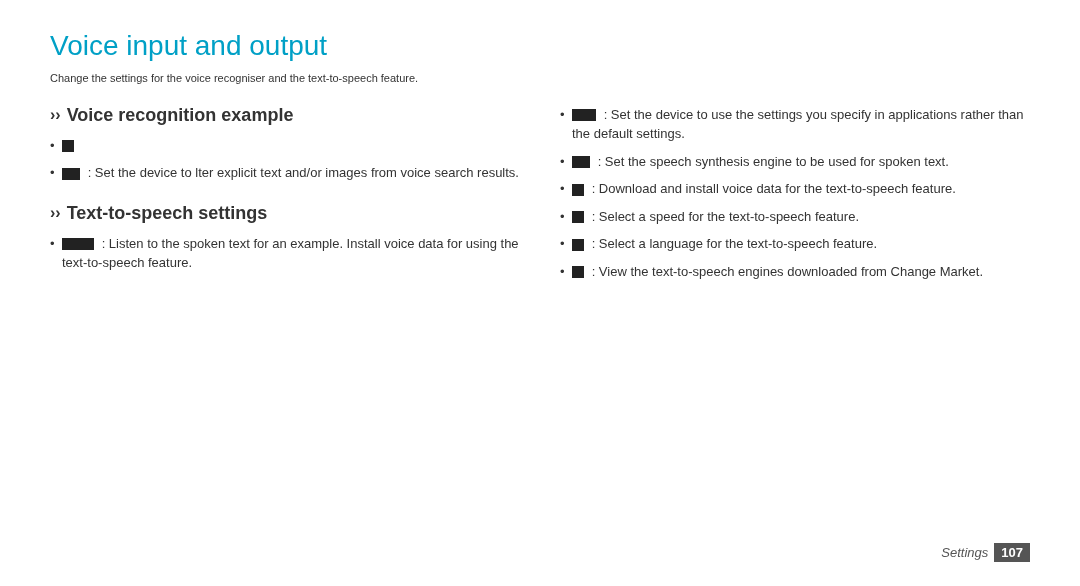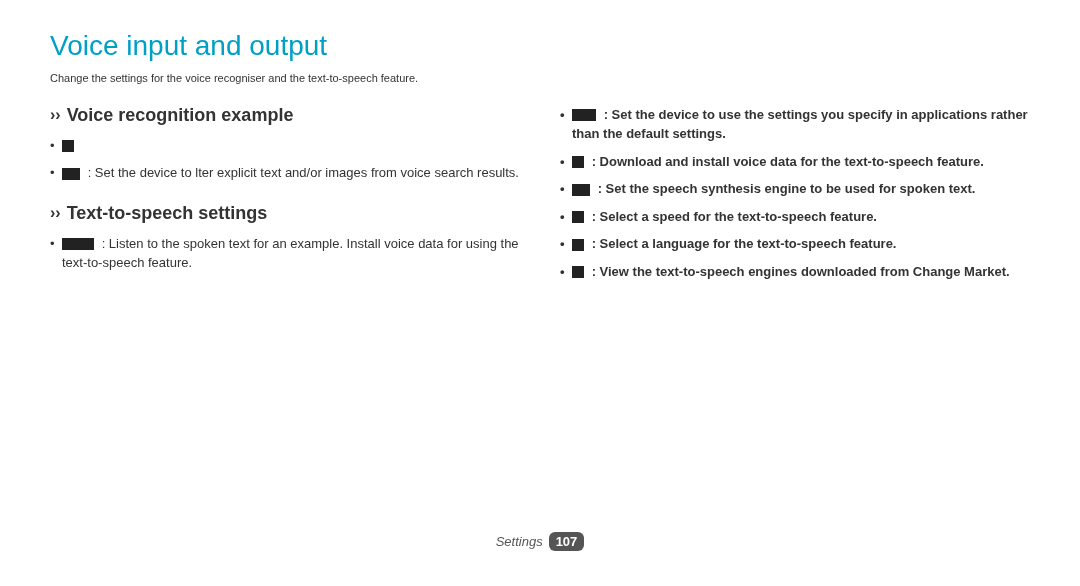--- a/index.html
+++ b/index.html
@@ -15,21 +15,21 @@
       font-family: Arial, sans-serif;
       overflow: hidden;
     }
 
     .page {
       width: 1080px;
       height: 586px;
       background: #ffffff;
       display: flex;
       flex-direction: column;
-      padding: 30px 50px 35px 50px;
+      padding: 30px 50px 24px 50px;
       position: relative;
     }
 
     .main-title {
       color: #00a0c6;
       font-size: 28px;
       font-weight: normal;
       margin-bottom: 8px;
     }
 
@@ -45,21 +45,20 @@
       gap: 40px;
       flex: 1;
     }
 
     .column-left {
       flex: 1;
     }
 
     .column-right {
       flex: 1;
-      font-weight: bold;
     }
 
     .section-heading {
       font-size: 18px;
       font-weight: bold;
       color: #333;
       margin-bottom: 10px;
       display: flex;
       align-items: center;
       gap: 6px;
@@ -131,39 +130,39 @@
       display: inline-block;
       width: 40px;
       height: 12px;
       background: #222;
       vertical-align: middle;
       margin-right: 4px;
     }
 
     .footer {
       display: flex;
-      justify-content: center;
+      justify-content: flex-end;
       align-items: center;
       padding-top: 10px;
     }
 
     .footer-text {
       font-style: italic;
       font-size: 13px;
       color: #555;
       margin-right: 6px;
     }
 
     .footer-page {
       background: #555;
       color: #fff;
       font-size: 13px;
       font-weight: bold;
       padding: 2px 7px;
-      border-radius: 6px;
+      border-radius: 0;
     }
   </style>
 </head>
 <body>
 
 <div class="page">
 
   <h1 class="main-title">Voice input and output</h1>
   <p class="subtitle">Change the settings for the voice recogniser and the text-to-speech feature.</p>
 
@@ -201,26 +200,26 @@
     </div>
 
     <div class="column-right">
 
       <ul class="bullet-list">
         <li>
           <span class="inline-block-wide"></span>
           <span>: Set the device to use the settings you specify in applications rather than the default settings.</span>
         </li>
         <li>
-          <span class="inline-block-narrow"></span>
-          <span>: Download and install voice data for the text-to-speech feature.</span>
-        </li>
-        <li>
           <span class="inline-block-med"></span>
           <span>: Set the speech synthesis engine to be used for spoken text.</span>
+        </li>
+        <li>
+          <span class="inline-block-narrow"></span>
+          <span>: Download and install voice data for the text-to-speech feature.</span>
         </li>
         <li>
           <span class="inline-block-narrow"></span>
           <span>: Select a speed for the text-to-speech feature.</span>
         </li>
         <li>
           <span class="inline-block-narrow"></span>
           <span>: Select a language for the text-to-speech feature.</span>
         </li>
         <li>

